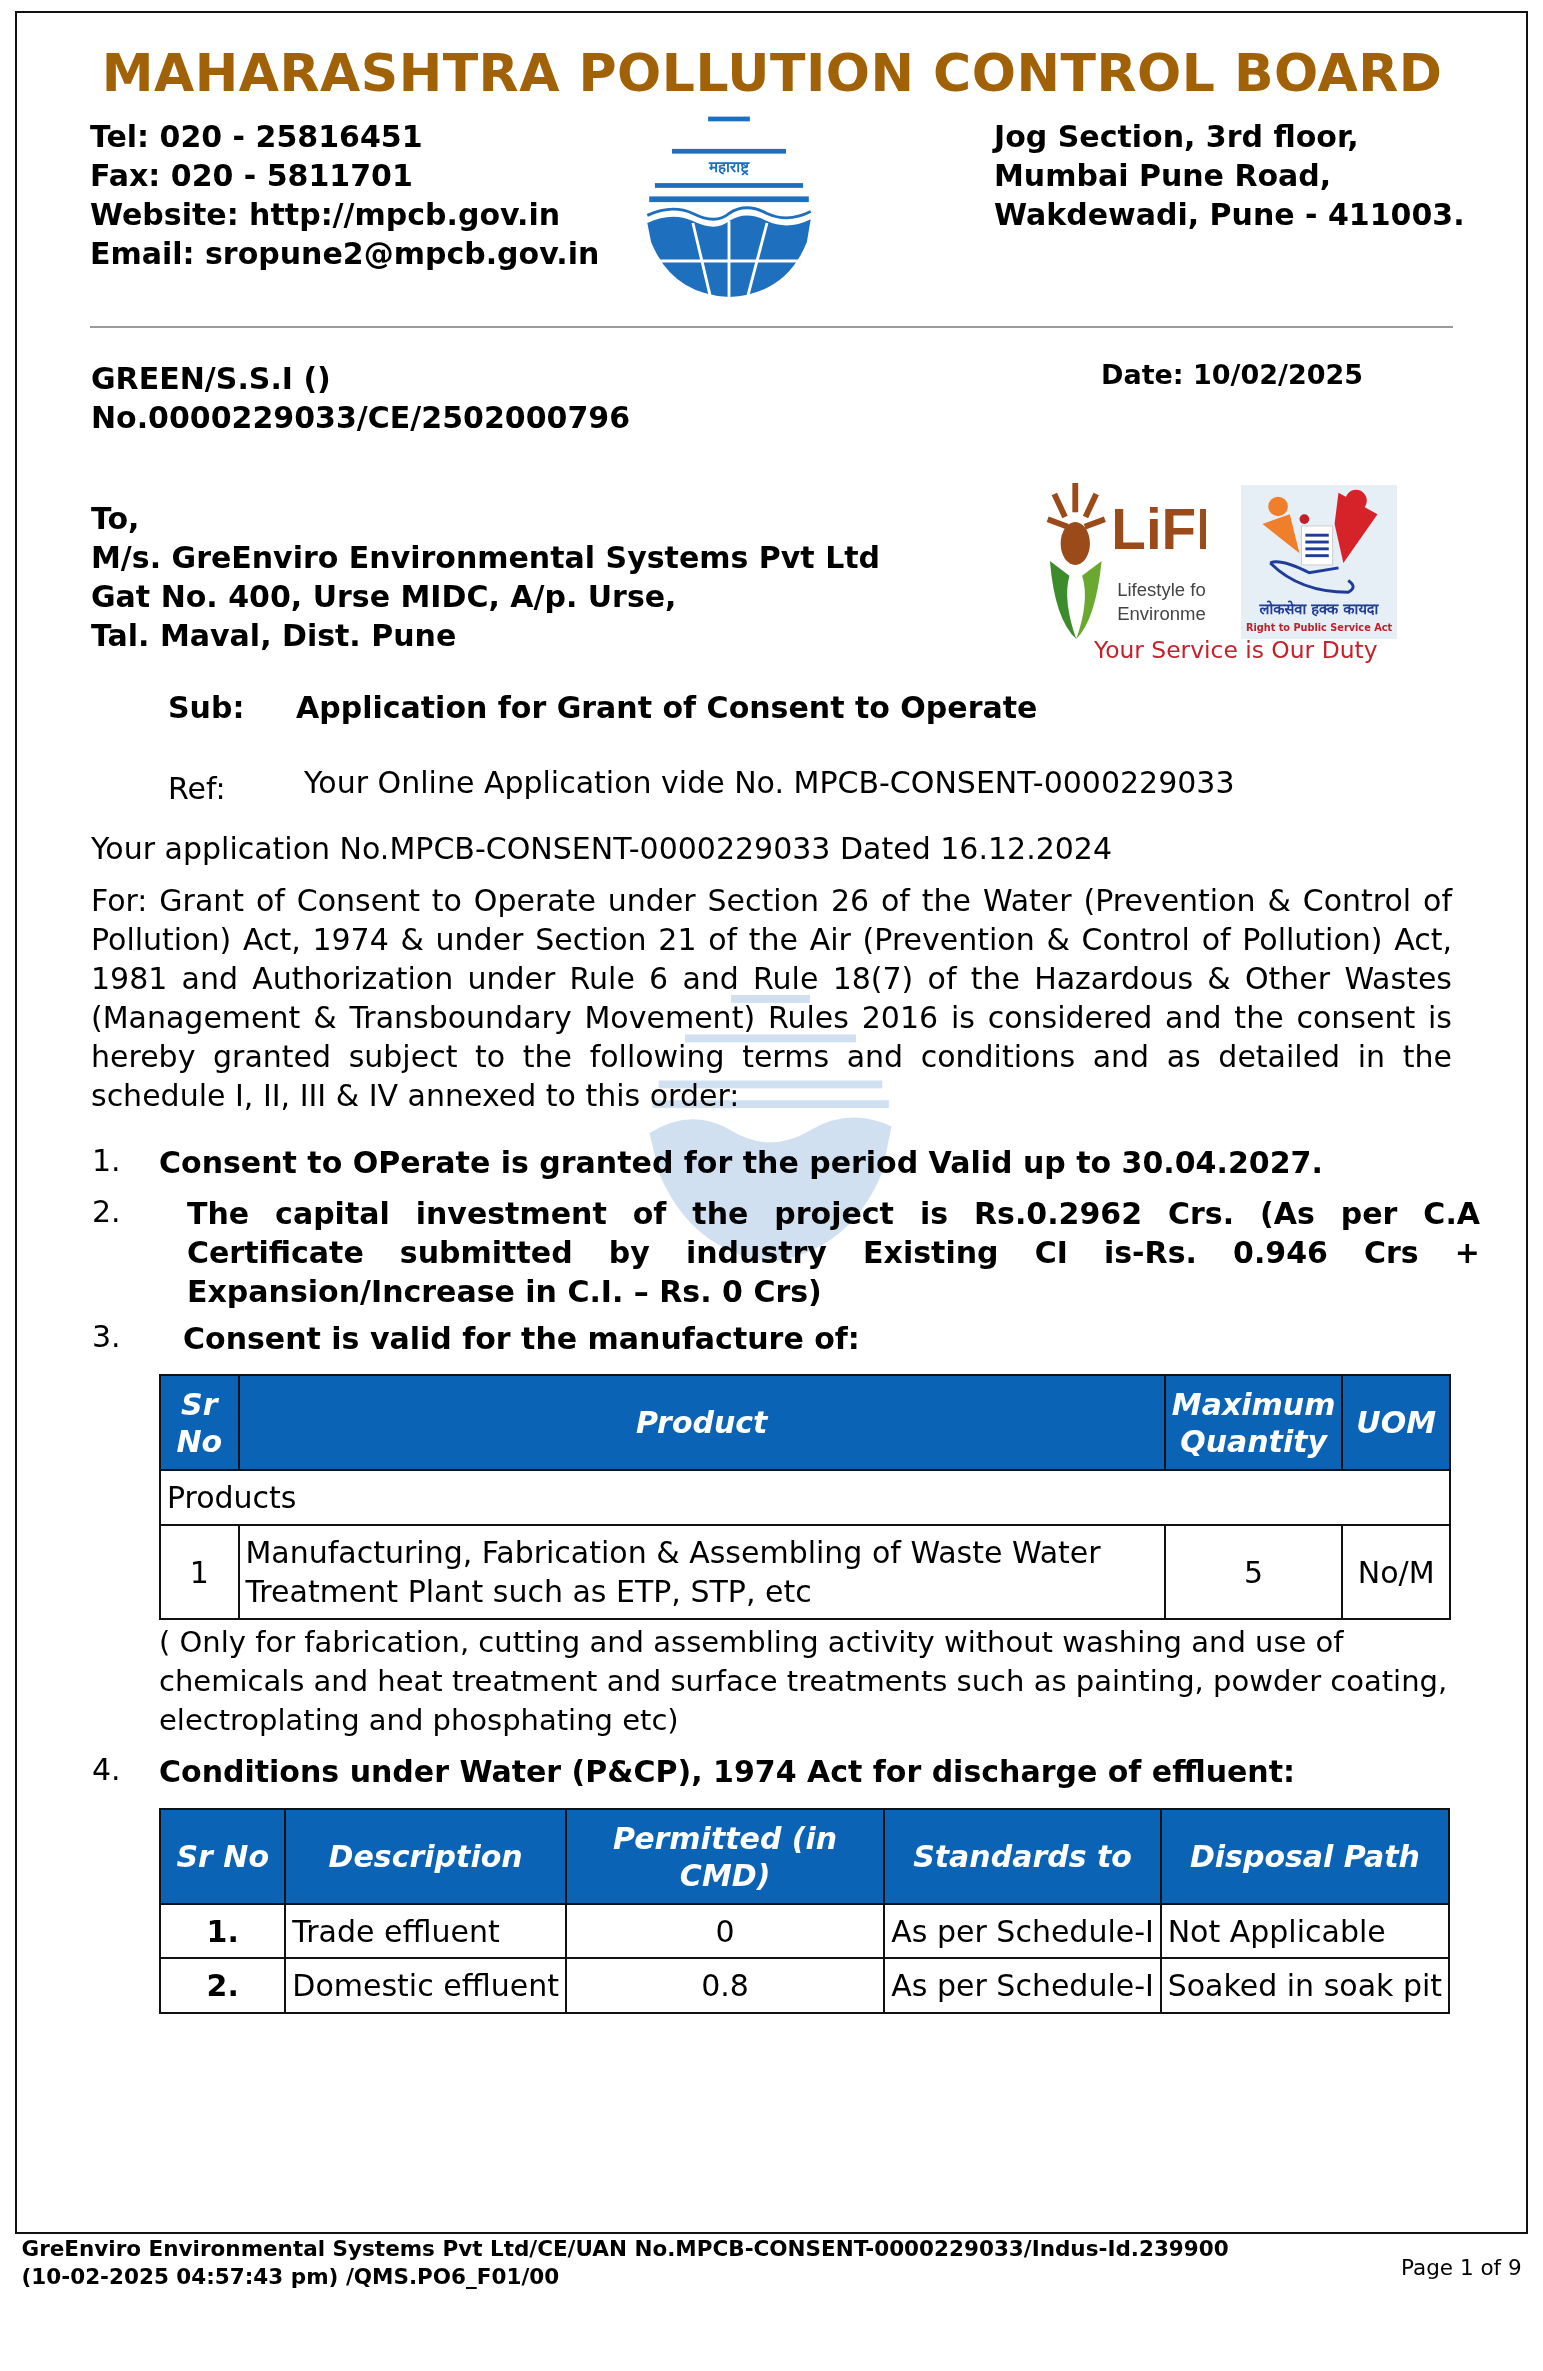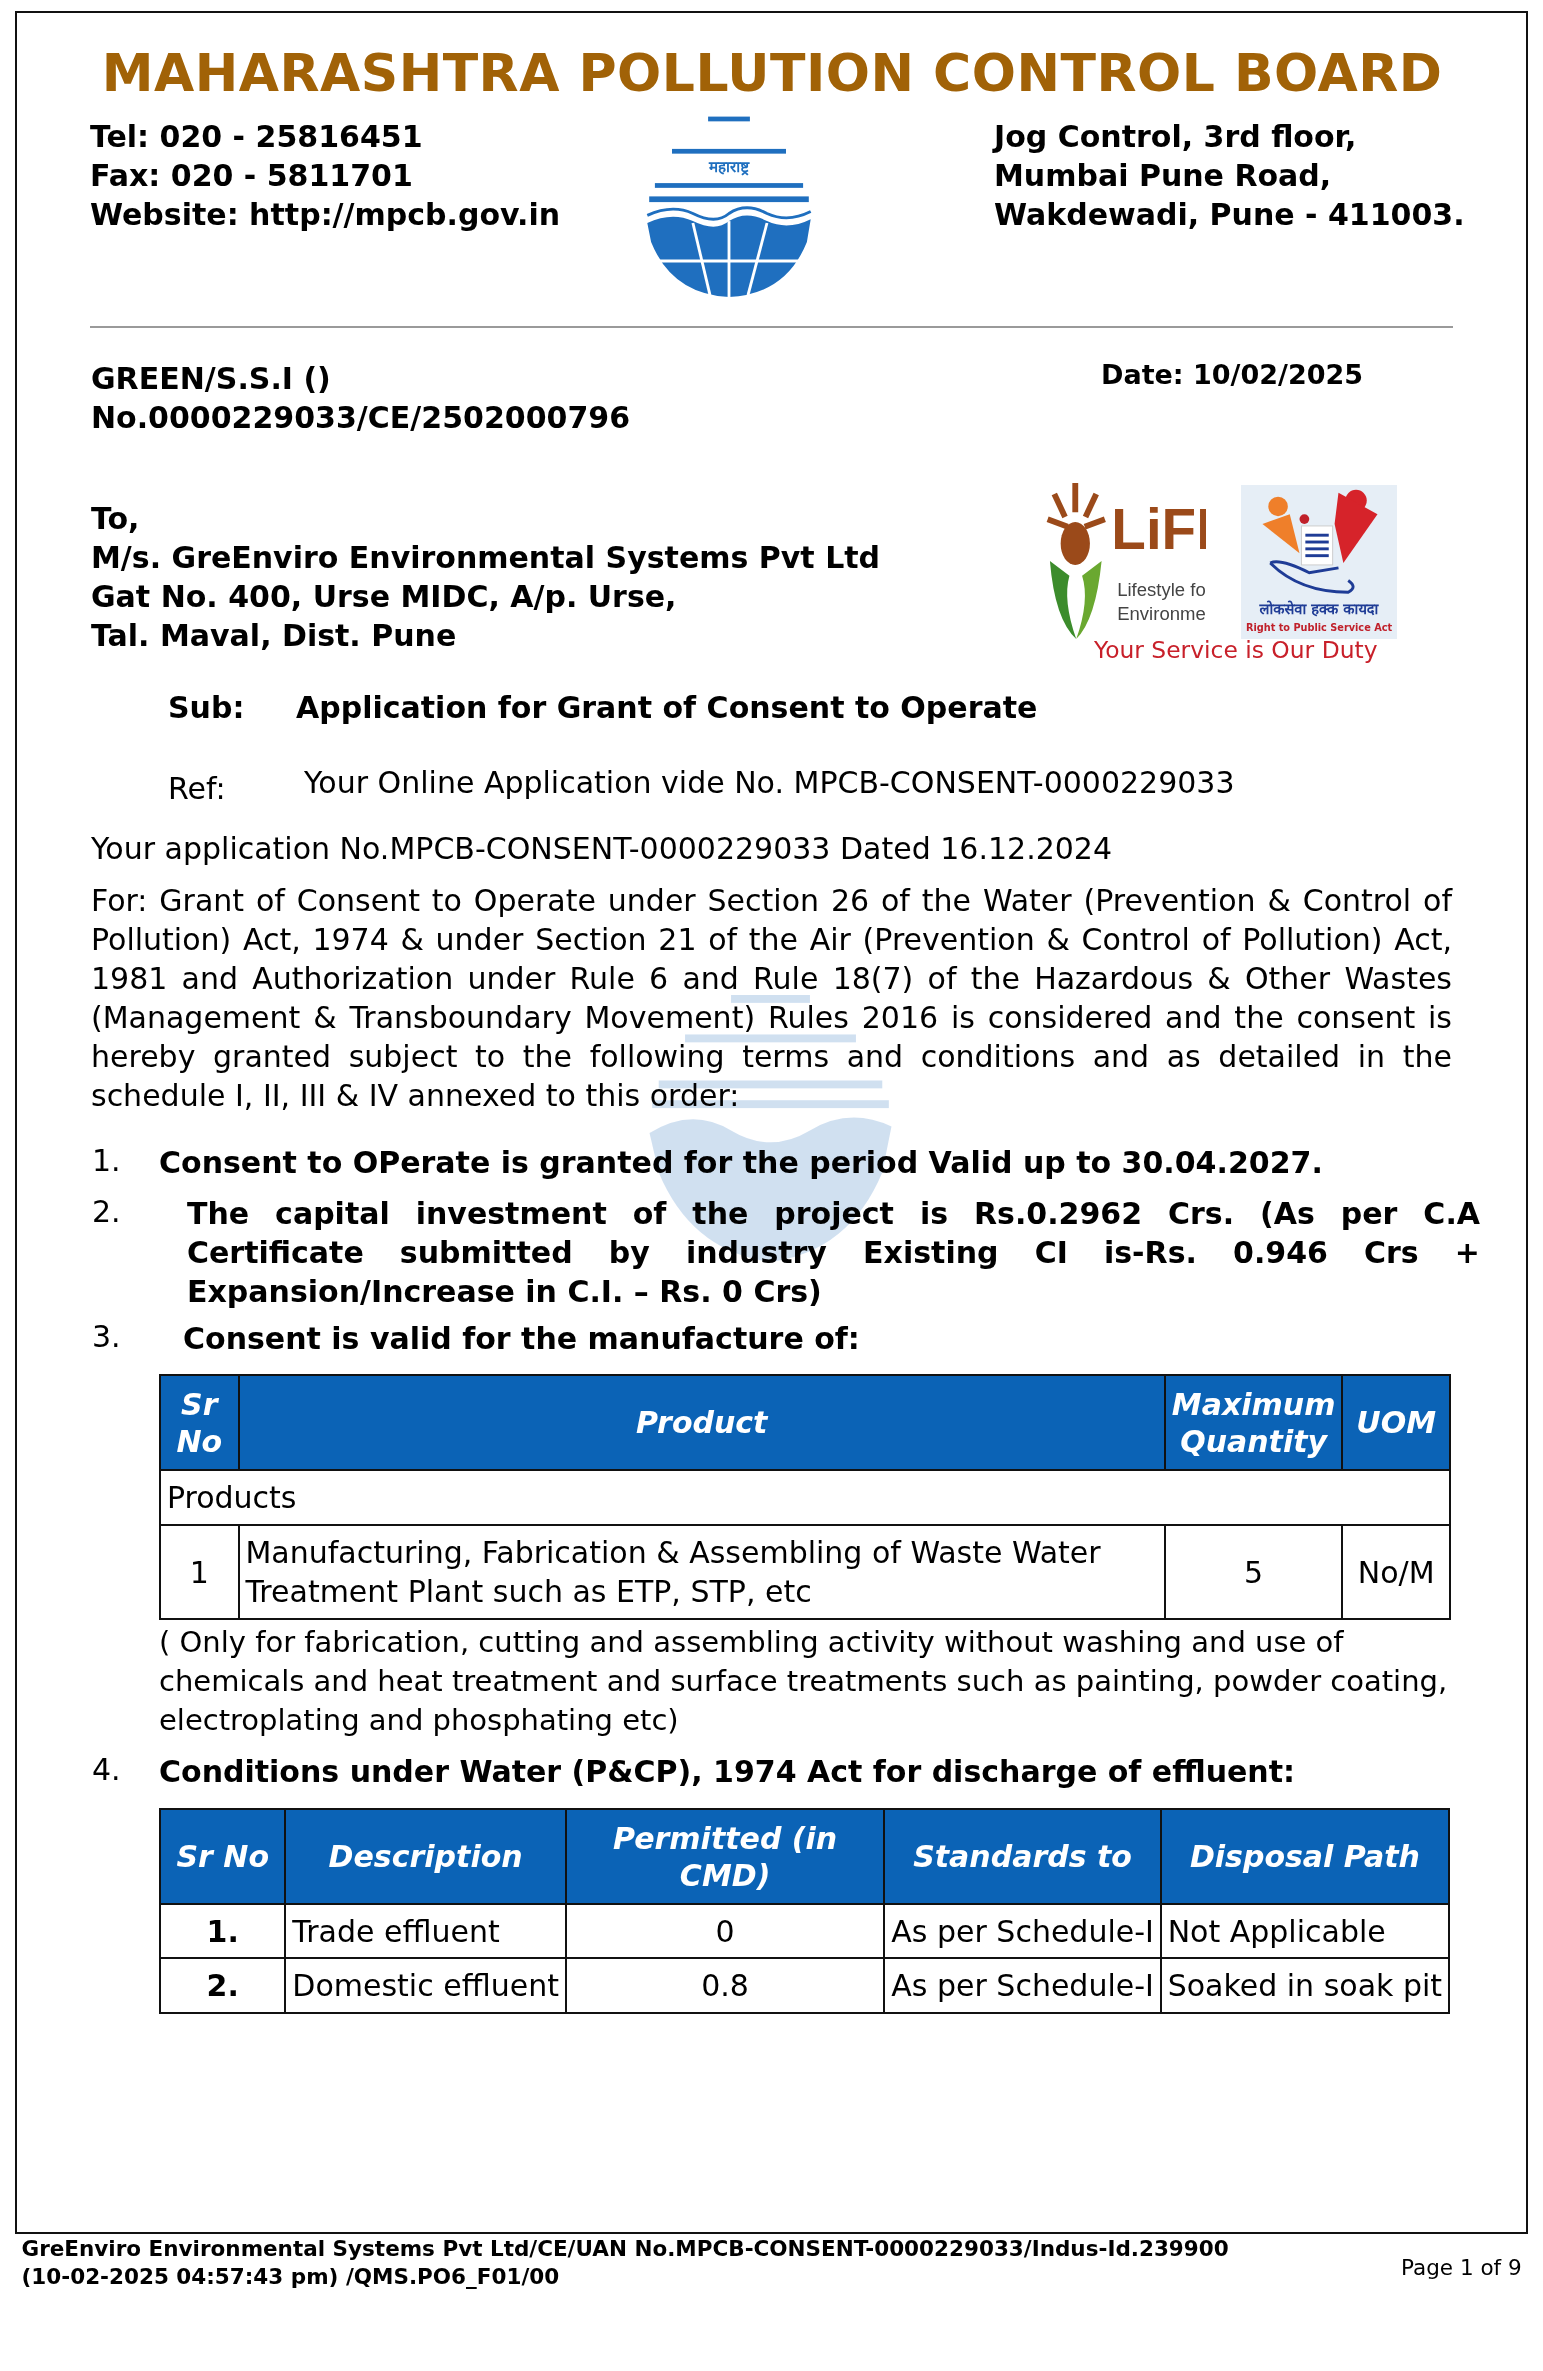--- a/index.html
+++ b/index.html
@@ -51,38 +51,39 @@
   <rect x="10" y="85" width="180" height="6" fill="#2e75c0"></rect>
   <path d="M8 110 Q40 90 70 108 T130 108 T192 105 L185 140 Q160 200 100 208 Q40 200 15 140 Z" fill="#2e75c0"></path>
 </svg>
 
 <div class="abs title">MAHARASHTRA POLLUTION CONTROL BOARD</div>
 
 <div class="abs contact">
   <div>Tel: 020 - 25816451</div>
   <div>Fax: 020 - 5811701</div>
   <div>Website: http://mpcb.gov.in</div>
+  <div>Email: sropune2@mpcb.gov.in</div>
 </div>
 
 <svg class="logo-mpcb" viewBox="0 0 200 200">
   <rect x="78" y="8" width="44" height="5" fill="#1f6fbf"></rect>
   <rect x="40" y="42" width="120" height="5" fill="#1f6fbf"></rect>
   <text x="100" y="66" text-anchor="middle" font-size="16" fill="#1f6fbf" font-weight="bold">महाराष्ट्र</text>
   <rect x="22" y="78" width="156" height="5" fill="#1f6fbf"></rect>
   <rect x="16" y="92" width="168" height="6" fill="#1f6fbf"></rect>
   <path d="M14 112 Q40 100 62 110 Q86 122 100 110 Q118 98 140 110 Q162 120 186 108" stroke="#1f6fbf" stroke-width="3" fill="none"></path>
   <path d="M14 120 Q40 108 62 118 Q86 130 100 118 Q118 106 140 118 Q162 128 186 116 L182 140 Q160 195 100 198 Q40 195 18 140 Z" fill="#1f6fbf"></path>
   <line x1="100" y1="118" x2="100" y2="198" stroke="#fff" stroke-width="3"></line>
   <line x1="62" y1="120" x2="80" y2="196" stroke="#fff" stroke-width="3"></line>
   <line x1="140" y1="120" x2="120" y2="196" stroke="#fff" stroke-width="3"></line>
   <line x1="24" y1="160" x2="176" y2="160" stroke="#fff" stroke-width="3"></line>
 </svg>
 
 <div class="abs address">
-  <div>Jog Control, 3rd floor,</div>
+  <div>Jog Section, 3rd floor,</div>
   <div>Mumbai Pune Road,</div>
   <div>Wakdewadi, Pune - 411003.</div>
 </div>
 
 <div class="hr"></div>
 
 <div class="abs refblock">
   <div>GREEN/S.S.I ()</div>
   <div>No.0000229033/CE/2502000796</div>
 </div>

